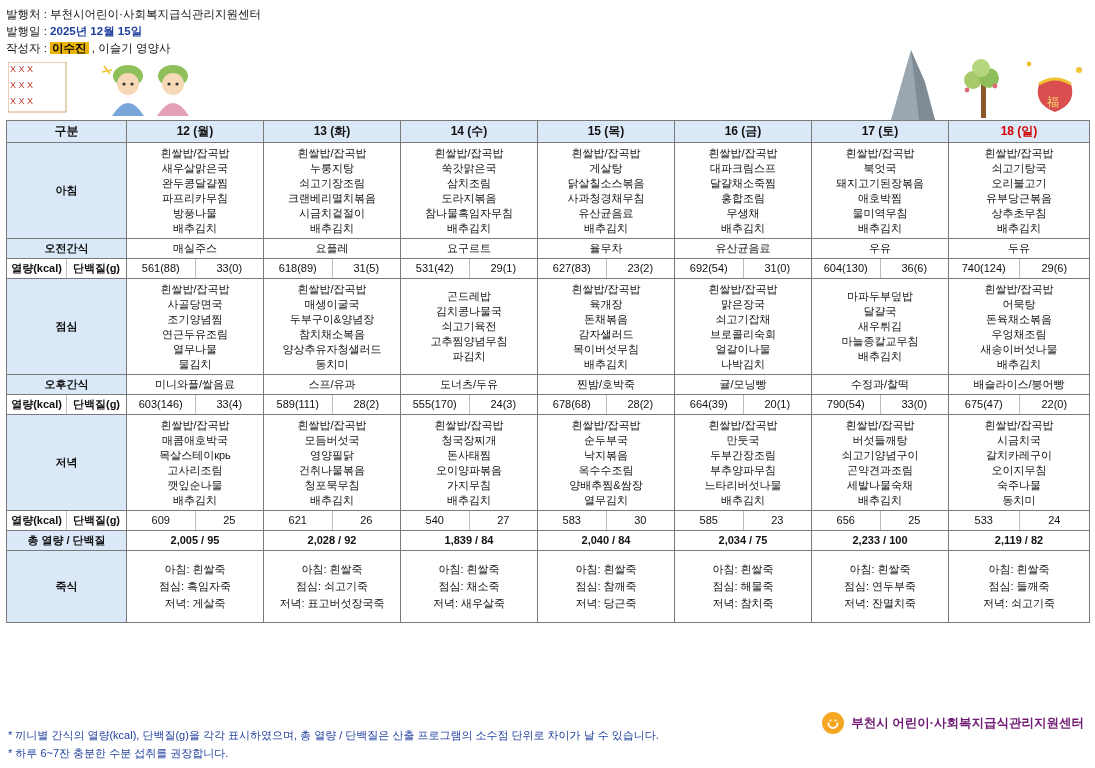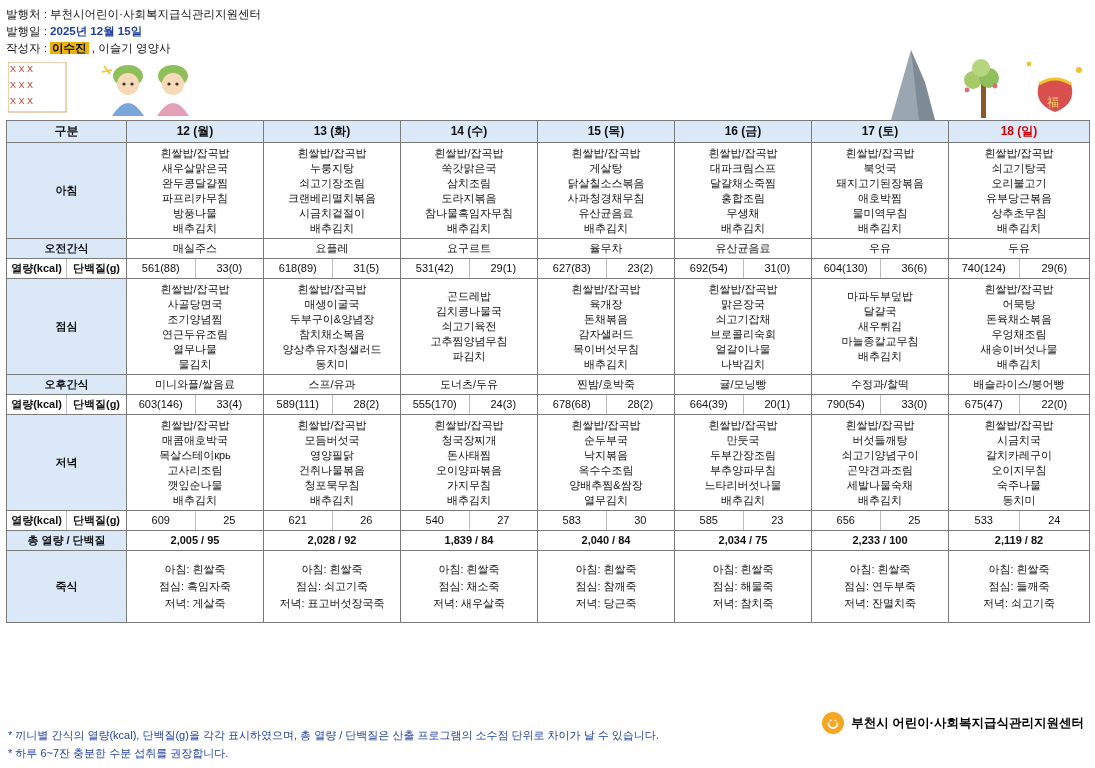--- a/index.html
+++ b/index.html
@@ -70,21 +70,21 @@
   .foot-note { color:#1f3f9e; font-size:11px; line-height:18px; }
   .foot-logo {
     position:absolute; right:4px; bottom:28px;
     display:flex; align-items:center; gap:7px;
   }
   .logo-circle {
     width:22px; height:22px; border-radius:50%;
     background:#f5a623;
     display:flex; align-items:center; justify-content:center;
   }
-  .logo-text { font-size:12.5px; font-weight:bold; color:#000000; }
+  .logo-text { font-size:12.5px; font-weight:bold; color:#701a75; }
 </style>
 </head>
 <body>
 
 <div class="header">
 
   <div class="issuer-box">
     <div>
       <span>발행처 :</span>
       <span>부천시어린이·사회복지급식관리지원센터</span>

